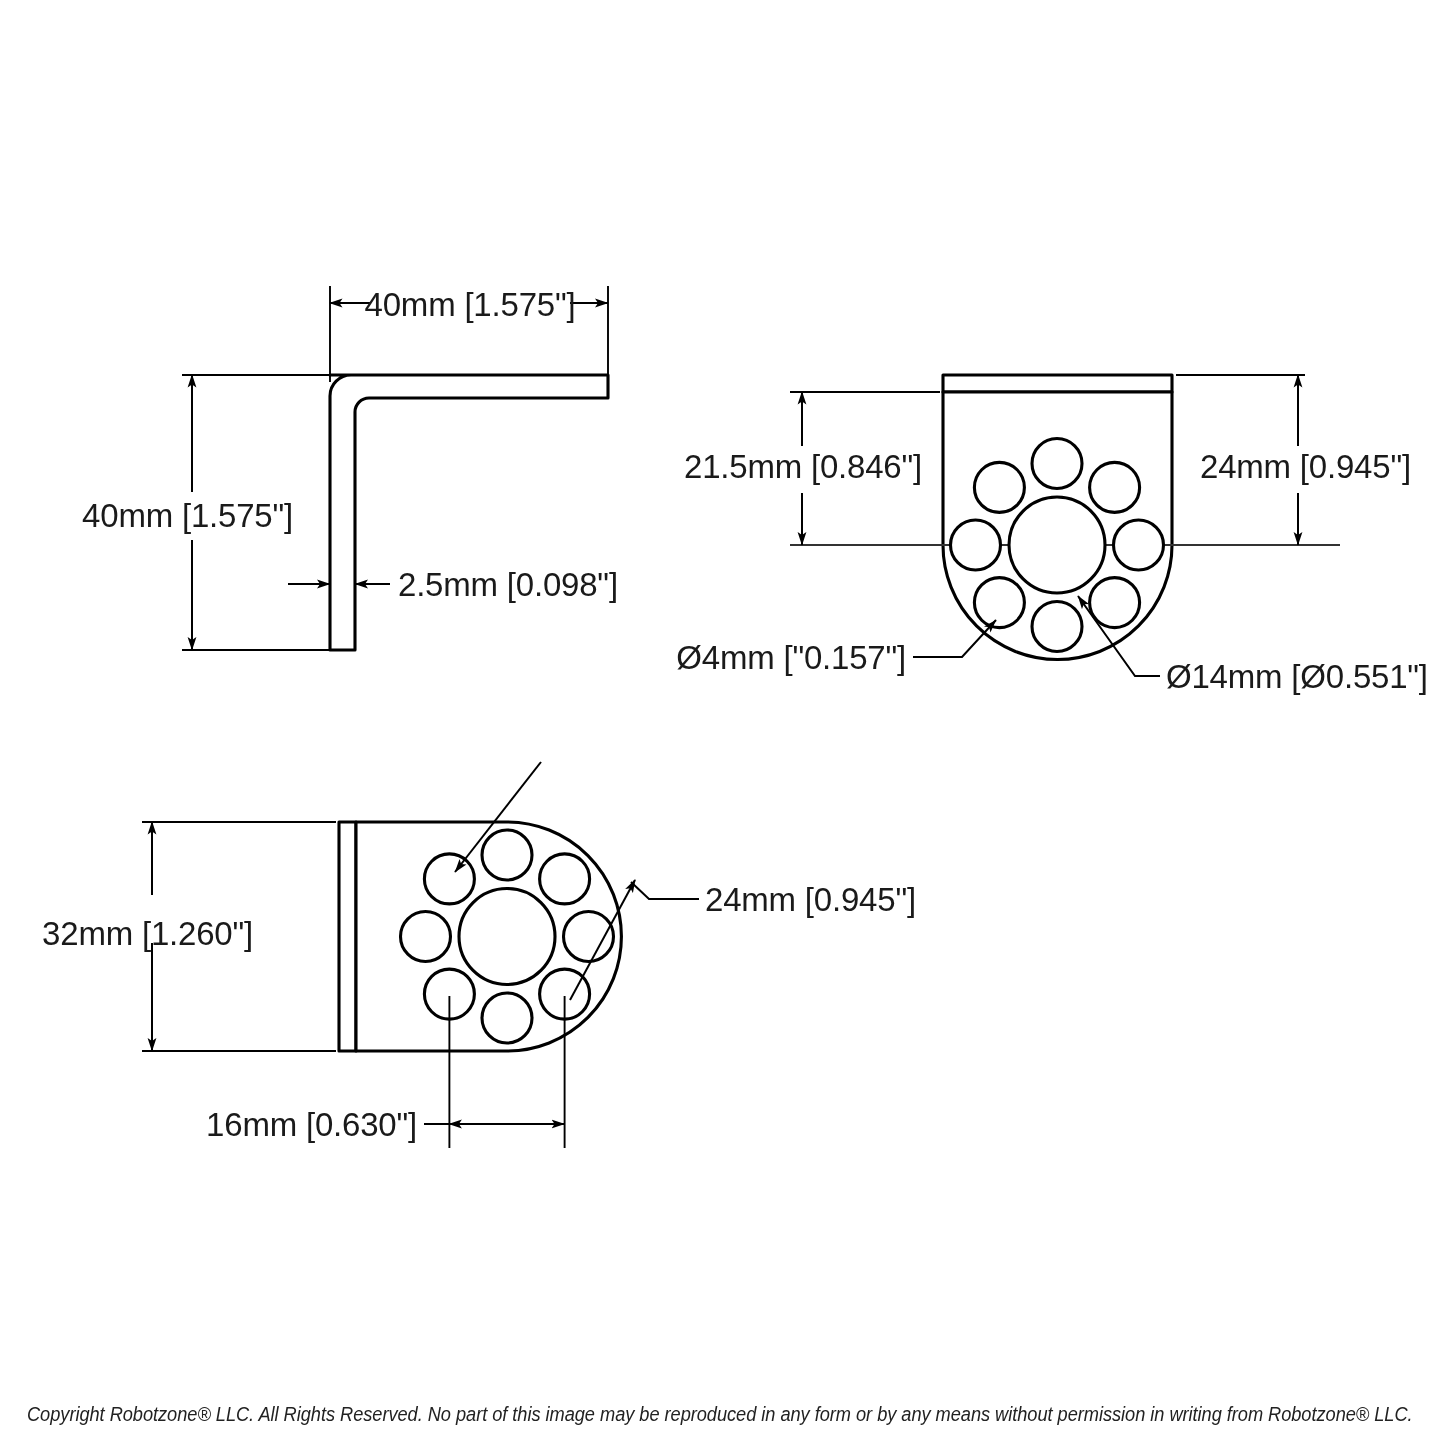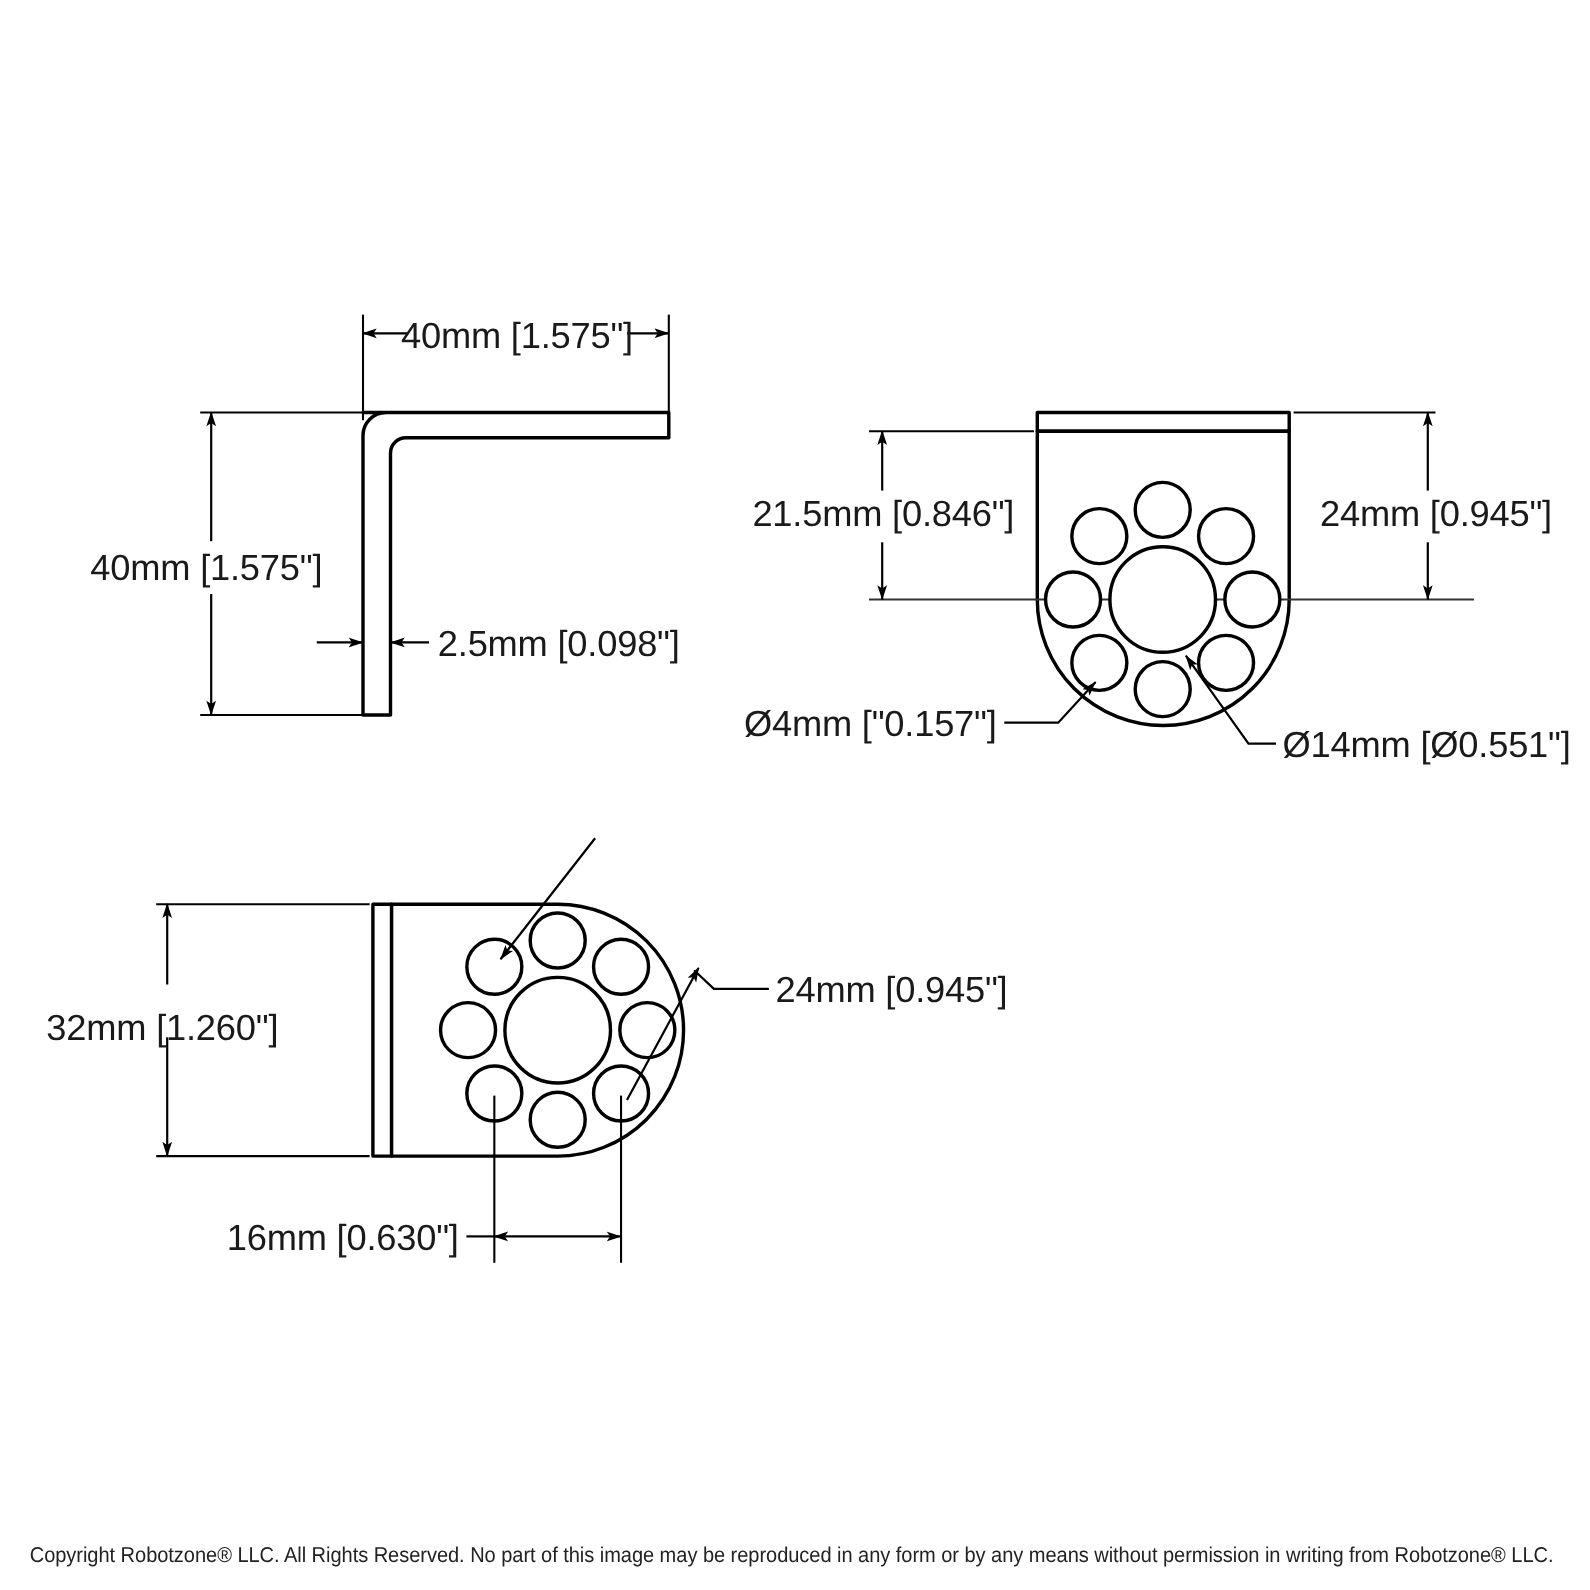--- a/index.html
+++ b/index.html
@@ -79,20 +79,21 @@
     position: absolute;
     left: 0;
     bottom: 0;
     width: 1445px;
     height: 62px;
     display: flex;
     align-items: center;
     box-sizing: border-box;
     padding-left: 27px;
     padding-right: 16px;
+    font-style: italic;
   }
   .copyright-text {
     font-family: "Liberation Sans", sans-serif;
     font-size: 19.5px;
     color: #222222;
     white-space: nowrap;
     letter-spacing: -0.05px;
     transform: scaleX(0.935);
     transform-origin: left center;
   }

